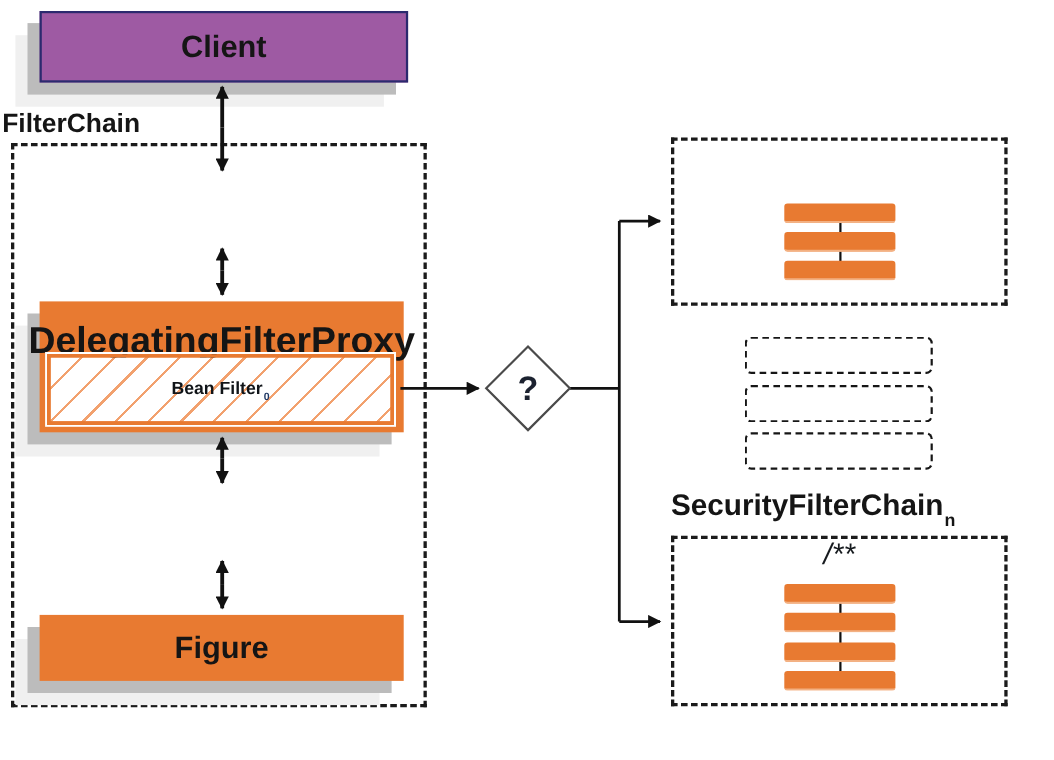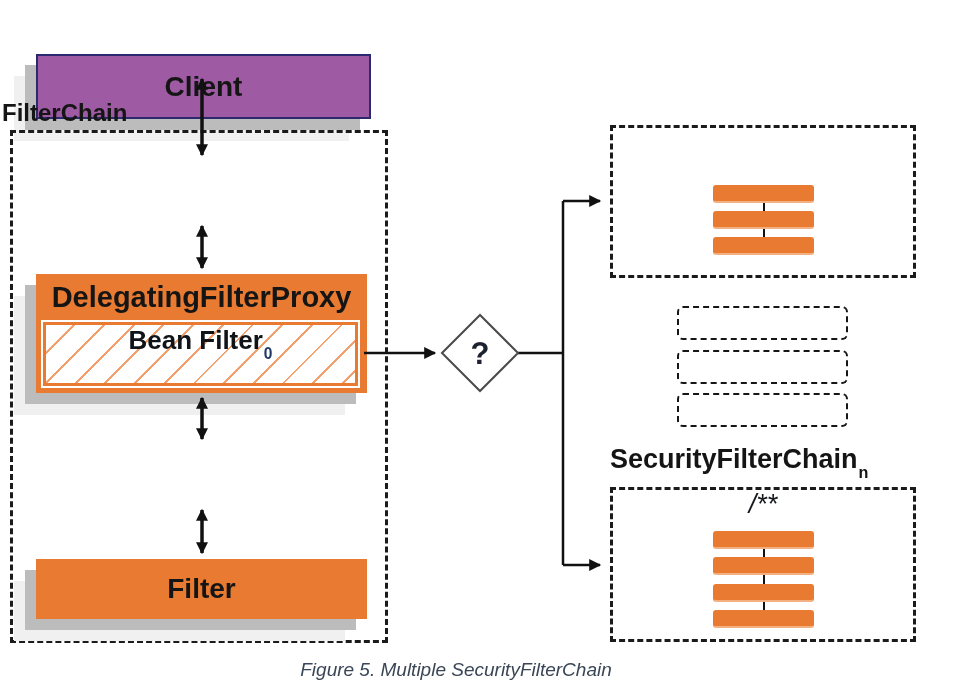--- a/index.html
+++ b/index.html
@@ -24,33 +24,33 @@
   .box{
     position:absolute;display:flex;align-items:center;justify-content:center;
     box-shadow:-11px 11px 0 var(--shadow),-22px 22px 0 var(--shadow-light);
     font-weight:bold;font-size:28px;color:var(--ink);
   }
   .purple{background:var(--purple);border:2px solid var(--purple-border);}
   .orange{background:var(--orange);}
   sub{font-size:60%;line-height:0;position:relative;bottom:-0.22em;margin-left:1px;}
   .navy{color:var(--navy-sub);}
   
-  .client{left:36px;top:10px;width:331px;height:61px;margin-top:44px;}
+  .client{left:36px;top:10px;width:331px;height:61px;}
   .fc-title{left:2px;top:99px;font-size:24px;font-weight:bold;}
   .dashed-big{border:3px dashed #1b1b1b;box-sizing:border-box;background:transparent;}
   .fc-box{left:10px;top:130px;width:378px;height:513px;}
   .filter0{left:36px;top:161px;width:331px;height:58px;}
   .dfp{left:36px;top:274px;width:331px;height:119px;flex-direction:column;justify-content:flex-start;}
-  .dfp-title{font-size:29px;font-weight:bold;margin-top:6px;line-height:1.2;}
+  .dfp-title{font-size:34px;font-weight:bold;margin-top:16px;line-height:1.2;}
   .bean{
     position:absolute;left:7px;top:48px;width:315px;height:64px;box-sizing:border-box;
     border:3px solid var(--orange);box-shadow:0 0 0 2px #ffffff;
     background:repeating-linear-gradient(135deg,#ffffff 0px,#ffffff 19px,var(--hatch) 19px,var(--hatch) 21px);
-    display:flex;justify-content:center;
-    font-size:26px;font-weight:bold;color:#101418;
+    display:flex;align-items:center;justify-content:center;
+    font-size:16px;font-weight:bold;color:#101418;
   }
   .filter2{left:36px;top:445px;width:331px;height:58px;}
   .servlet{left:36px;top:559px;width:331px;height:60px;}
   
   .sfc-title{position:absolute;font-size:27px;font-weight:bold;white-space:nowrap;}
   .sfc0-title{left:610px;top:84px;}
   .sfcn-title{left:610px;top:444px;}
   .sfc-box{position:absolute;border:3px dashed #1b1b1b;box-sizing:border-box;}
   .sfc0-box{left:610px;top:125px;width:306px;height:153px;}
   .sfcn-box{left:610px;top:487px;width:306px;height:155px;}
@@ -93,21 +93,21 @@
 
   <div class="box orange dfp">
     <div class="dfp-title">DelegatingFilterProxy</div>
     <div class="bean">
       <span><span>Bean Filter</span><sub class="navy">0</sub></span>
     </div>
   </div>
 
 
   <div class="box orange servlet">
-    <span>Filter</span>
+    <span>Figure</span>
   </div>
 
   <div class="sfc-box sfc0-box"></div>
   <div class="bar-stack s0">
       <div class="bar"></div>
       <div class="bar"></div>
       <div class="bar"></div>
     </div>
 
   <div class="ph-stack">
@@ -158,14 +158,13 @@
       <path d="M518,353 L563,353"></path>
       <path d="M563,201 L563,565"></path>
       <path d="M563,201 L600,201" marker-end="url(#ah)"></path>
       <path d="M563,565 L600,565" marker-end="url(#ah)"></path>
     </g>
 
     <polygon points="442,353 480,315 518,353 480,391" fill="#ffffff" stroke="#4a4a4a" stroke-width="2"></polygon>
   </svg>
   <div class="qmark">?</div>
 
-  <div class="caption">Figure 5. Multiple SecurityFilterChain</div>
 </div>
 
 </body></html>

